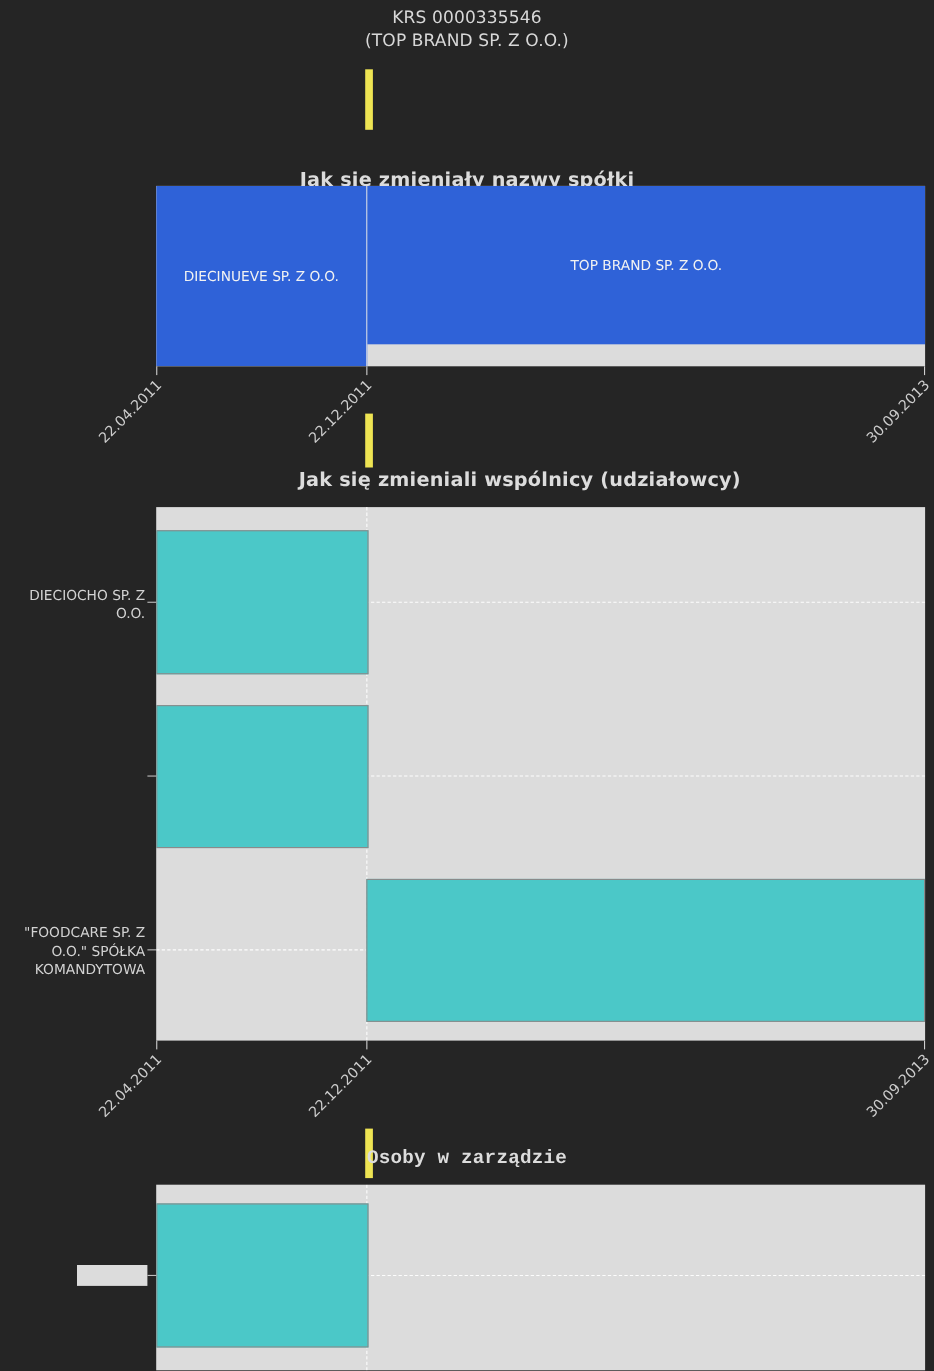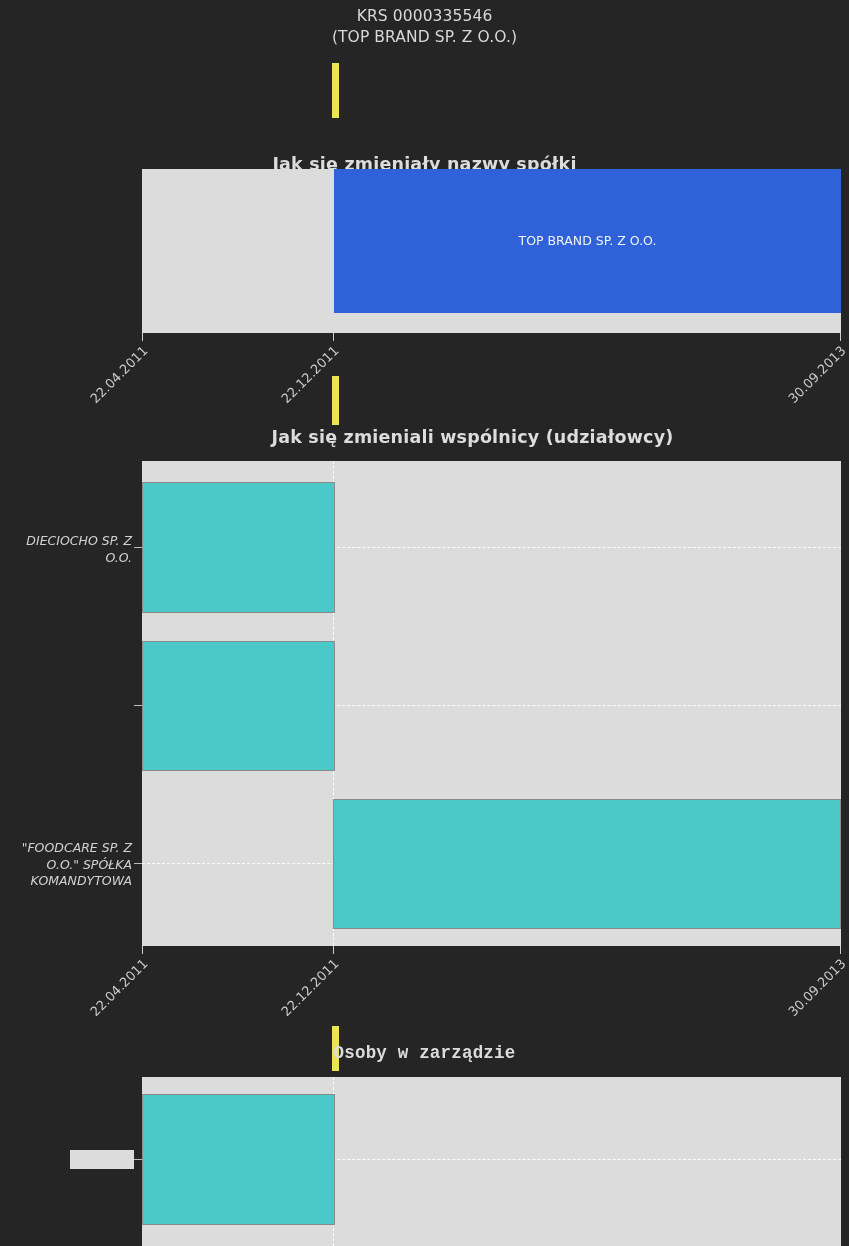--- a/index.html
+++ b/index.html
@@ -107,21 +107,20 @@
     transform-origin: right top;
     text-align: right;
   }
   .ylab-box {
     position: absolute;
     text-align: right;
     font-size: 12.5px;
     line-height: 16.5px;
     color: #d2d2d2;
     white-space: pre-line;
-    font-style: italic;
   }
   .ytick-dash {
     position: absolute;
     width: 8px; height: 0;
     border-top: 1px solid #bdbdbd;
   }
   .redaction {
     position: absolute;
     background: #dcdcdc;
   }
@@ -134,20 +133,23 @@
   <div class="doc-title">
     <div>KRS 0000335546</div>
     <div>(TOP BRAND SP. Z O.O.)</div>
   </div>
 
   <div class="ytick" style="left:332px; top:63px; height:55px;"></div>
 
   <div class="sec-head" style="top:134px;margin-top:20px;">Jak się zmieniały nazwy spółki</div>
 
   <div class="plot" style="left:142px; top:169px; width:699px; height:164px;">
+    <div class="bar blue" style="left:0px; top:0px; width:192px; height:164px;">
+      <span>DIECINUEVE SP. Z O.O.</span>
+    </div>
     <div class="bar blue" style="left:192px; top:0px; width:507px; height:144px; border-right:none;">
       <span>TOP BRAND SP. Z O.O.</span>
     </div>
   </div>
 
   <div class="xaxis" style="top:333px;">
     <div class="xtick" style="left:142px;"></div>
     <div class="xtick" style="left:333px;"></div>
     <div class="xtick" style="left:840px;"></div>
     <div class="xlabel" style="left:-60px; top:10px; width:200px;">22.04.2011</div>

